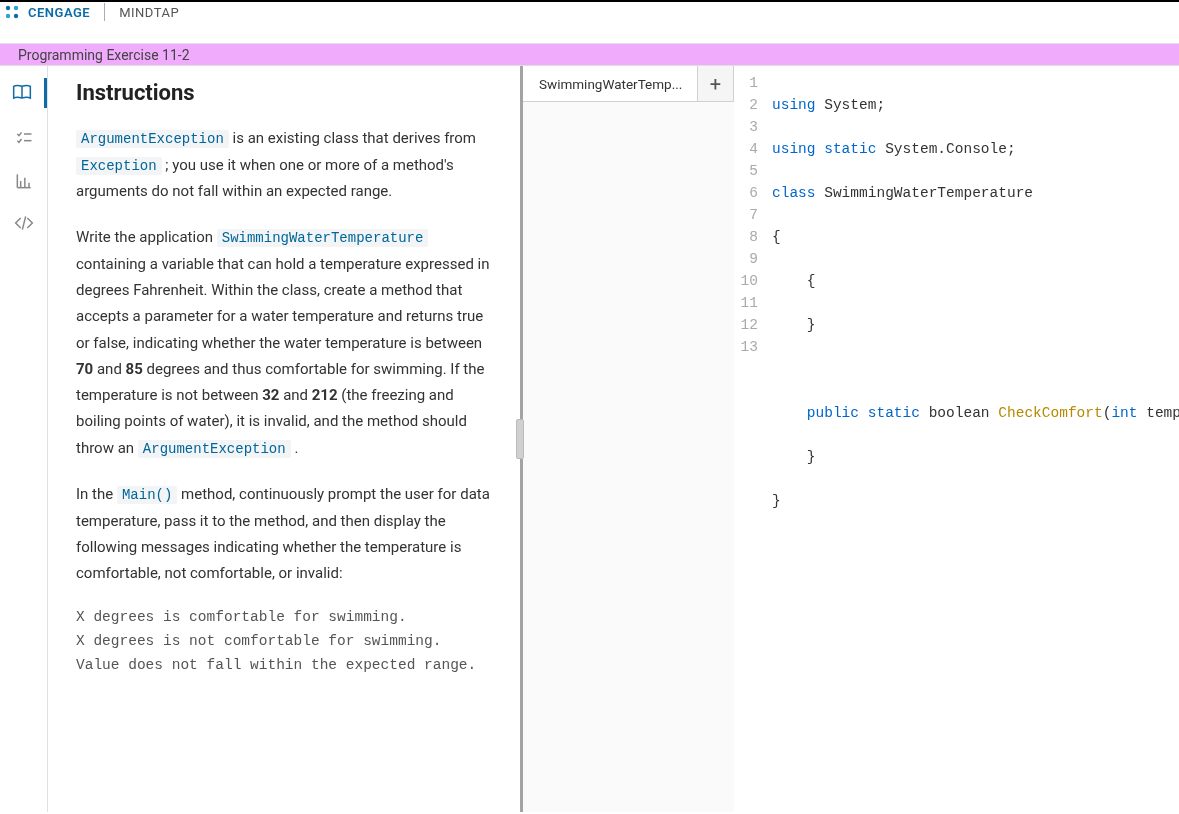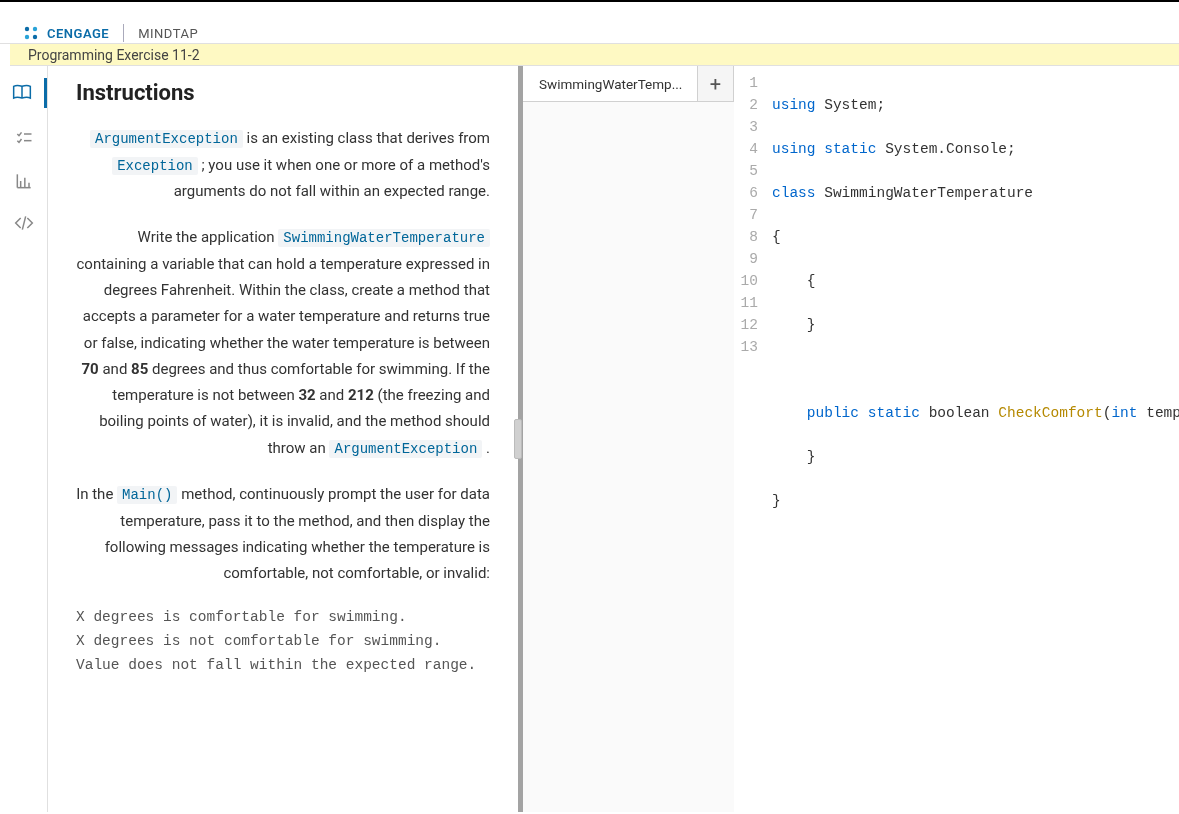--- a/index.html
+++ b/index.html
@@ -1,34 +1,34 @@
 <!DOCTYPE html>
 <html><head>
 <meta charset="utf-8">
 <style>
 * { margin: 0; padding: 0; box-sizing: border-box; }
 body { font-family: -apple-system, BlinkMacSystemFont, "Segoe UI", Roboto, sans-serif; background: #fff; color: #333; width: 1179px; height: 814px; overflow: hidden; border-top: 2px solid #000; }
-.header { height: 42px; display: flex; align-items: flex-end; padding: 0 21px; border-bottom: 1px solid #e0e0e0; }
+.header { height: 42px; display: flex; align-items: flex-start; padding: 0 2px; border-bottom: 1px solid #e0e0e0; }
 .logo { display: flex; align-items: center; gap: 6px; }
 .logo-icon { width: 20px; height: 20px; display:flex; align-items:center; justify-content:center; }
 .logo-text { font-size: 13px; font-weight: 600; color: #0b6ca8; letter-spacing: 0.5px; }
 .logo-sep { width: 1px; height: 18px; background: #aab; margin: 0 8px; }
 .logo-sub { font-size: 13px; color: #555; letter-spacing: 0.5px; }
-.subheader { height: 22px; background: #fef9c3; border-bottom: 1px solid #e0e0e0; padding: 2px 18px; font-size: 14px; color: #444; display:flex; align-items:center;margin-left:10px; }
+.subheader { height: 22px; background: #f0abfc; border-bottom: 1px solid #e0e0e0; padding: 2px 18px; font-size: 14px; color: #444; display:flex; align-items:center; }
 .main { display: flex; height: calc(100% - 66px); }
 .sidebar { width: 47px; display: flex; flex-direction: column; align-items: center; padding-top: 12px; gap: 20px; }
 .sidebar-icon { width: 22px; height: 22px; display: flex; align-items: center; justify-content: center; color: #0b6ca8; cursor: pointer; }
 .sidebar-icon.active { border-right: 3px solid #0b6ca8; padding-right: 0; width: 47px; justify-content: center; box-sizing: border-box; height: 30px; }
 .sidebar-icon svg { stroke: #0b6ca8; fill: none; }
 .sidebar-icon.dim svg { stroke: #888; }
 .content { flex: 1; display: flex; }
-.instructions-panel { width: 476px; border-left: 1px solid #e0e0e0; border-right: 5px solid #a3a3a3; display: flex; flex-direction: column; position: relative; }
+.instructions-panel { width: 476px; border-left: 1px solid #e0e0e0; border-right: 3px solid #a3a3a3; display: flex; flex-direction: column; position: relative; }
 .instructions-title { font-size: 22px; font-weight: 700; padding: 14px 28px 0 28px; color: #222; }
 .instructions-body { padding: 20px 28px; font-size: 15px; line-height: 1.75; color: #333; overflow-y: auto; flex: 1; }
-.instructions-body p { margin-bottom: 20px; text-align: right; }
+.instructions-body p { margin-bottom: 20px; }
 .code-inline { font-family: "Courier New", monospace; color: #006699; background: #f2f4f6; padding: 1px 5px; border-radius: 2px; font-size: 14px; }
 .bold { font-weight: 700; }
 .code-block { font-family: "Courier New", monospace; font-size: 14.5px; color: #555; white-space: pre; line-height: 1.65; margin-top: 4px; }
 .drag-handle { position: absolute; right: -4px; top: 50%; transform: translateY(-50%); width: 8px; height: 40px; background: #d0d0d0; border-radius: 2px; cursor: col-resize; border:1px solid #bbb; }
 .editor-panel { flex: 1; display: flex; flex-direction: row; background: #fafafa; }
 .tabs { height: 36px; display: flex; align-items: stretch; border-bottom: 1px solid #d0d0d0; background: #ededed; }
 .tab { background: #fff; border-right: 1px solid #d0d0d0; padding: 0 16px; display: flex; align-items: center; font-size: 13.5px; color: #333; min-width: 160px; max-width: 175px; overflow:hidden; text-overflow: ellipsis; white-space: nowrap; cursor:pointer; }
 .tab-add { width: 36px; display: flex; align-items: center; justify-content: center; color: #555; font-size: 20px; cursor: pointer; border-right: 1px solid #d0d0d0; background:#f5f5f5; }
 .code-area { flex: 1; display: flex; background: #fff; font-family: Consolas, "Courier New", monospace; font-size: 14.5px; overflow:auto; border-right:1px solid #ddd;}
 .gutter { width: 32px; text-align: right; padding: 6px 8px 0 0; color: #aaa; user-select: none; line-height: 22px; }

